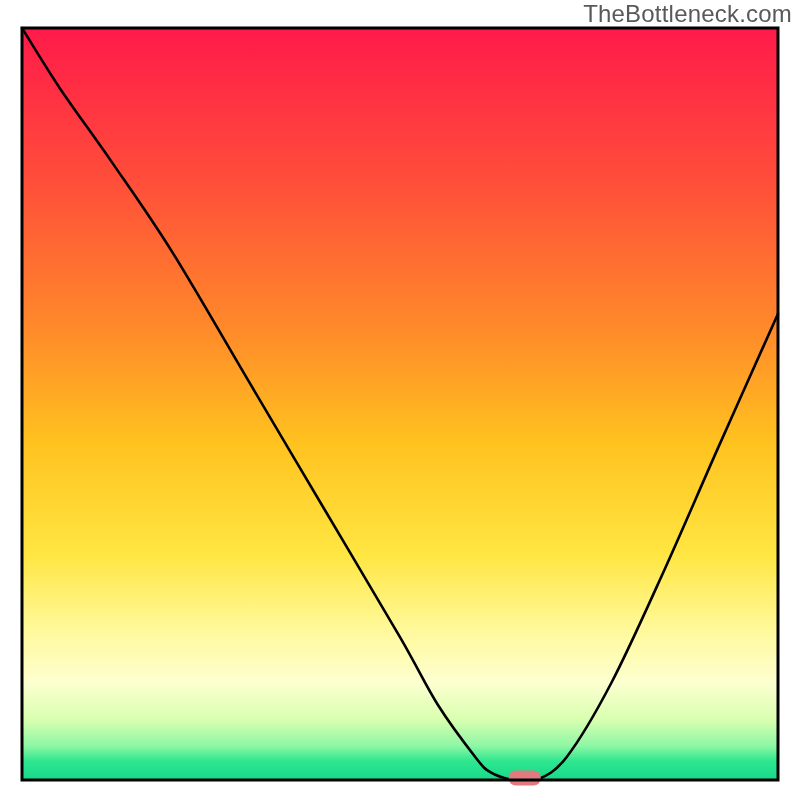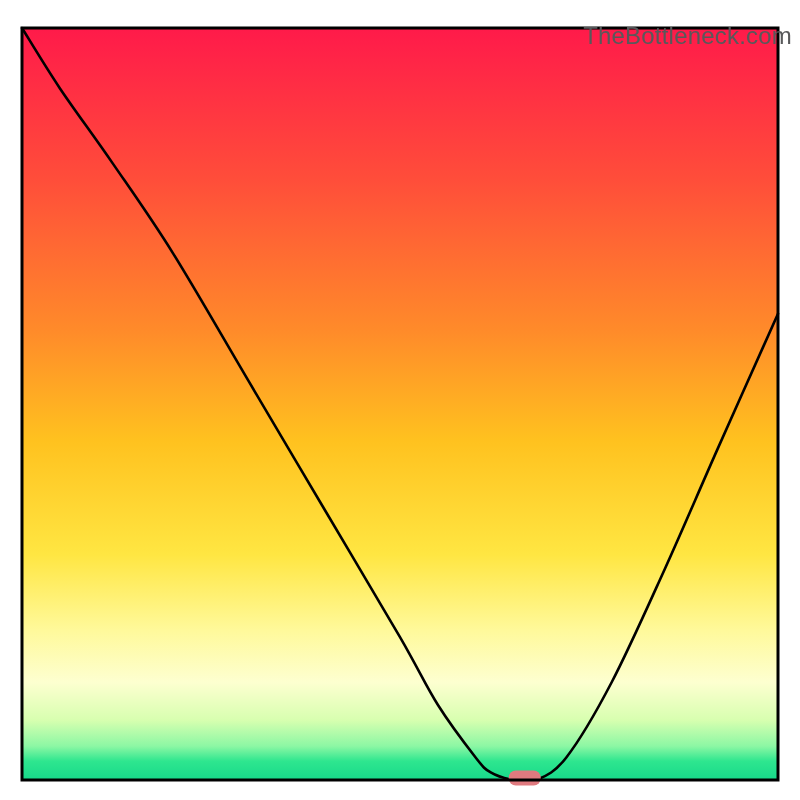--- a/index.html
+++ b/index.html
@@ -10,21 +10,21 @@
     font-family: Arial, Helvetica, sans-serif;
     background: #ffffff;
   }
   .wrap {
     position: relative;
     width: 800px;
     height: 800px;
   }
   .watermark {
     position: absolute;
-    top: 22px;
+    top: 0;
     right: 8px;
     font-size: 24px;
     font-weight: 400;
     color: #58595b;
     letter-spacing: 0.2px;
     z-index: 5;
   }
   svg { display: block; }
 </style>
 </head>

